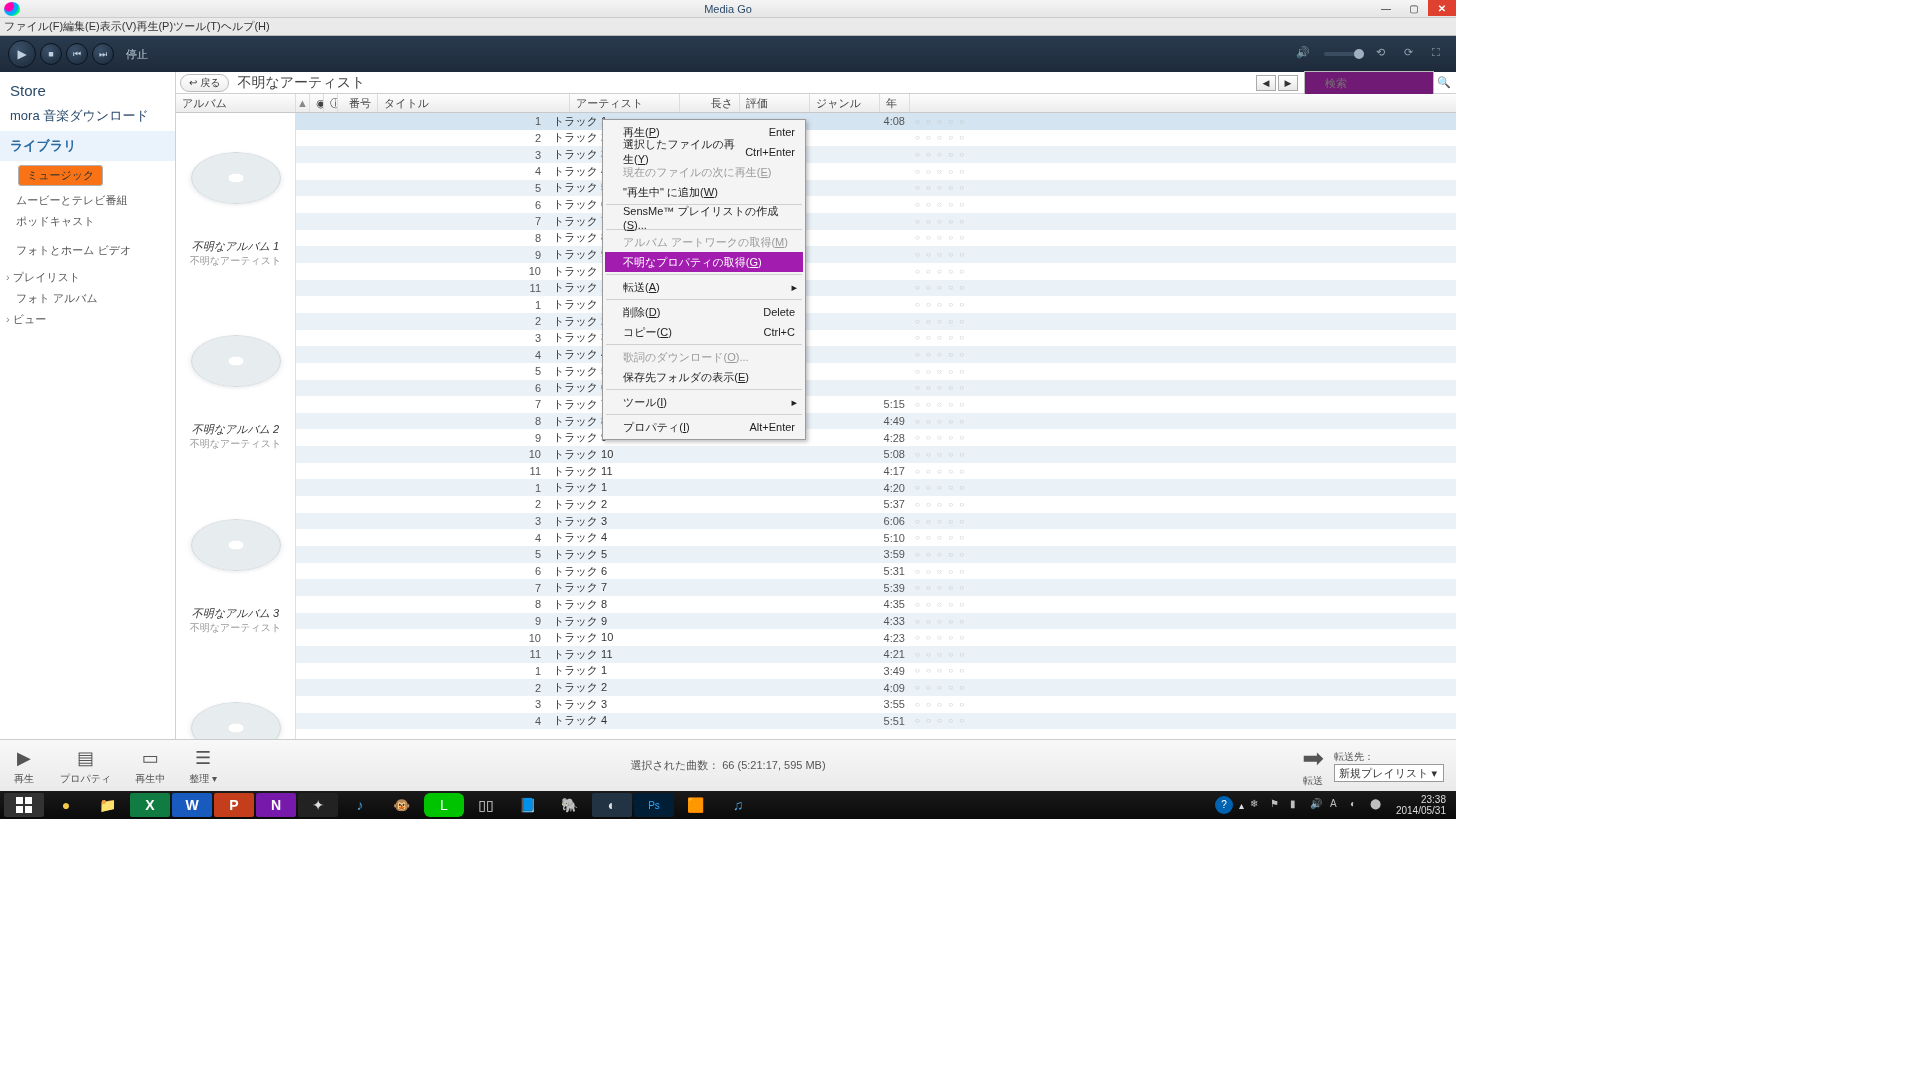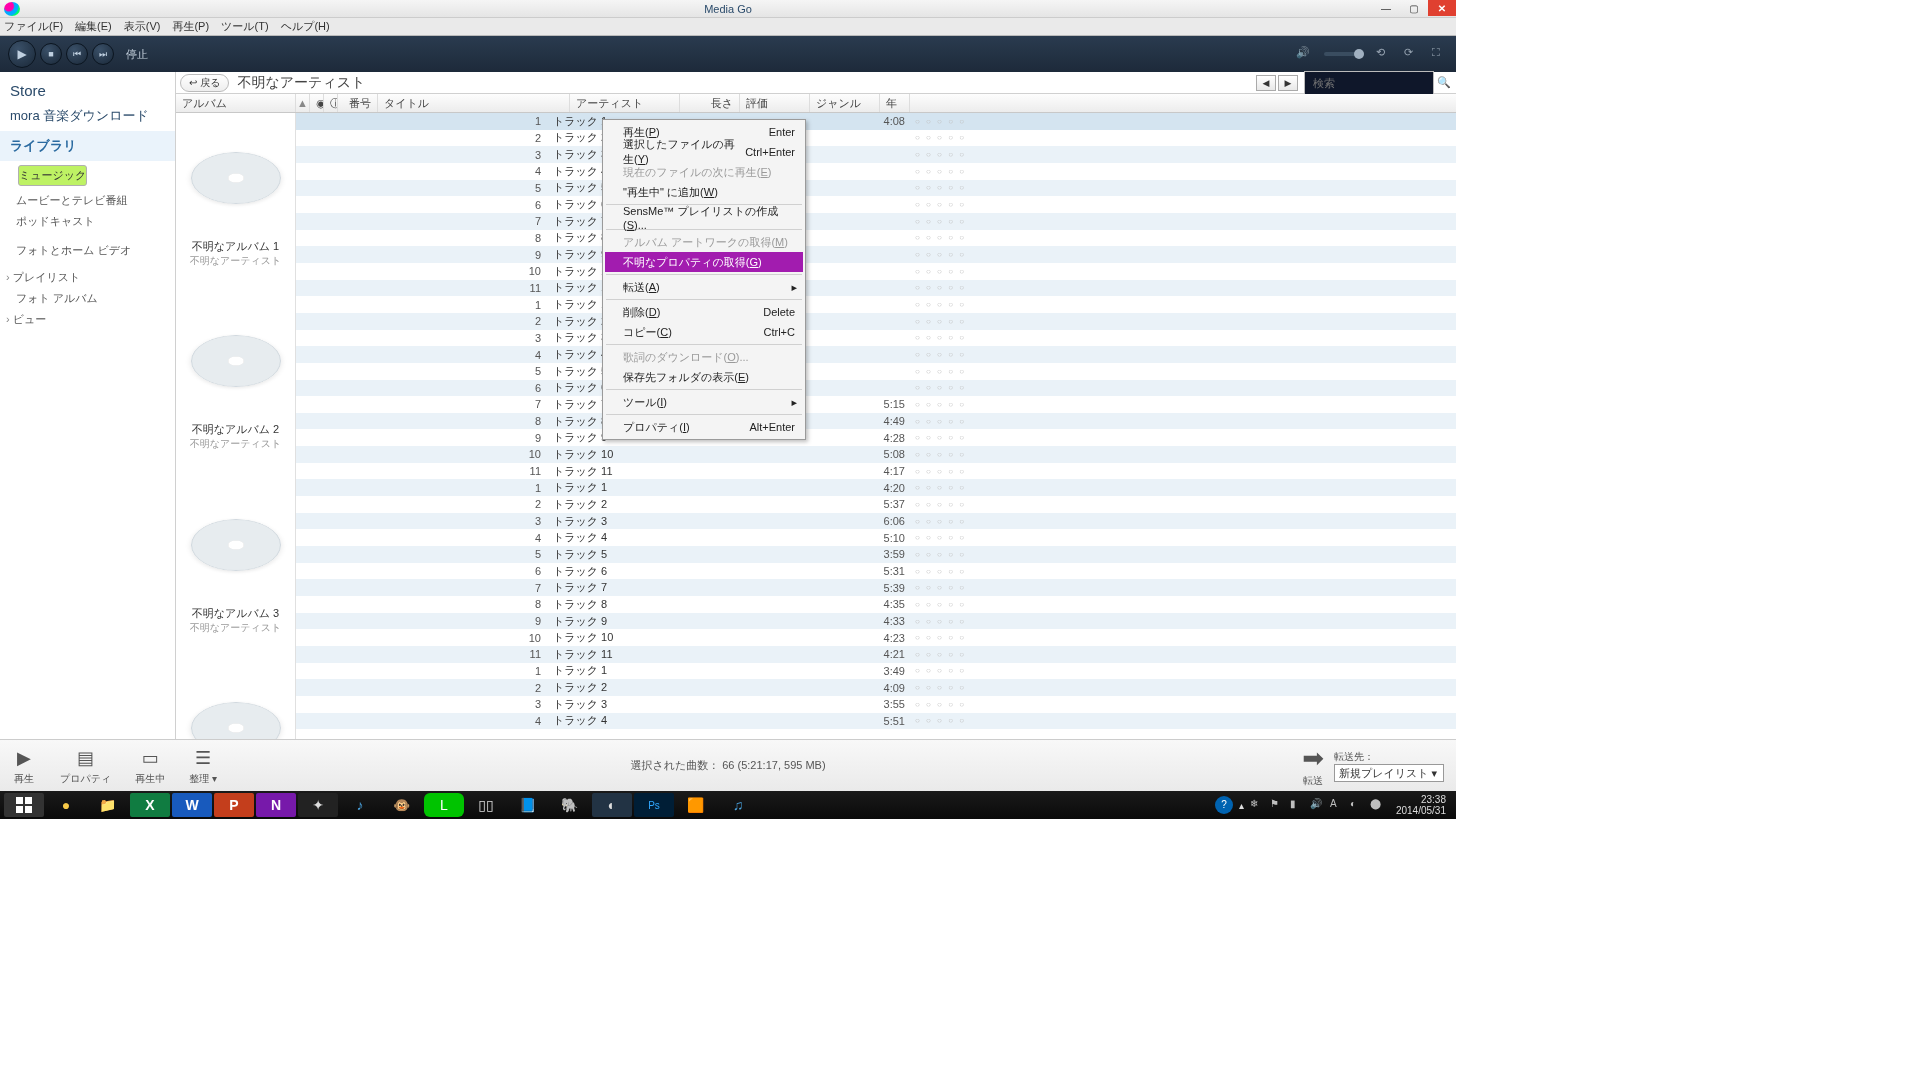--- a/index.html
+++ b/index.html
@@ -7,68 +7,68 @@
 
 
 .titlebar { height:18px; background:linear-gradient(#f5f5f5,#e5e5e5); border-bottom:1px solid #ccc; display:flex; align-items:center; position:relative; }
 .tb-logo { width:16px; height:14px; margin:0 4px; background:radial-gradient(circle at 30% 30%,#f0a 0 30%,#0af 40% 60%,#0f6 70%); border-radius:50%; }
 .tb-title { position:absolute; left:50%; transform:translateX(-50%); color:#2a4a6a; }
 .winbtns { position:absolute; right:0; top:0; display:flex; }
 .winbtn { width:28px; height:16px; display:flex; align-items:center; justify-content:center; font-size:10px; }
 .winbtn.close { background:#e04030; color:#fff; font-weight:bold; }
 
 
-.menubar { height:18px; background:#eaeaea; border-bottom:1px solid #bbb; display:flex; align-items:center; padding:0 4px; gap:12px; color:#333; }
+.menubar { height:18px; background:#eaeaea; border-bottom:1px solid #bbb; display:flex; align-items:center; padding:0 4px; gap:0; color:#333; }
 .menubar span { cursor:default; }
 
 
 .playerbar { height:36px; background:linear-gradient(#2a3b4f,#1d2a3a); display:flex; align-items:center; padding:0 8px; color:#c8d4e0; }
 .pbtn { width:28px; height:28px; border:1px solid #0b1520; border-radius:50%; background:radial-gradient(circle at 35% 30%,#3a5068,#1a2838); margin-right:4px; display:flex; align-items:center; justify-content:center; font-size:12px; color:#c0d0e0;}
 .pbtn.small { width:22px; height:22px; font-size:9px; }
 .pstatus { margin-left:8px; font-size:11px; }
 .prighticons { margin-left:auto; display:flex; align-items:center; gap:12px; }
 .pri { width:16px; height:16px; opacity:.7; }
 .volbar { width:40px; height:4px; background:#3a4d60; border-radius:2px; position:relative; }
 .volbar::after{content:"";position:absolute;right:0;top:-3px;width:10px;height:10px;background:#a0b0c0;border-radius:50%;}
 
 
 .content { display:flex; height:calc(819px - 18px - 18px - 36px - 52px - 28px); }
 
 
 .sidebar { width:176px; border-right:1px solid #d0d0d0; background:#fff; padding-top:6px; }
 .side-h1 { font-size:15px; color:#2a4a6a; padding:4px 10px; }
 .side-h2 { font-size:13px; color:#2a4a6a; padding:4px 10px 6px; }
 .side-hlib { font-size:13px; color:#2a6aa0; font-weight:bold; padding:6px 10px; background:#eaf3fb; }
-.side-pill { display:inline-block; margin:4px 0 4px 18px; padding:2px 0; background:#bef264; border:1px solid #b0b0b0; border-radius:3px; font-size:11px; }
+.side-pill { display:inline-block; margin:4px 0 4px 18px; padding:2px 8px; background:#f97316; border:1px solid #b0b0b0; border-radius:3px; font-size:11px; }
 .side-item { padding:3px 10px 3px 16px; color:#555; }
 .side-item.ex::before { content:"› "; color:#888; margin-left:-10px;}
 
 
 .main { flex:1; display:flex; flex-direction:column; min-width:0; }
 .breadcrumb { height:22px; border-bottom:1px solid #d0d0d0; display:flex; align-items:center; padding:0 4px; }
 .bc-back { border:1px solid #bbb; border-radius:10px; padding:1px 8px; font-size:10px; background:linear-gradient(#fff,#eee); }
 .bc-title { margin-left:8px; font-size:14px; color:#444; }
 .bc-right { margin-left:auto; display:flex; align-items:center; gap:2px; }
 .navbtn { width:20px; height:16px; border:1px solid #aaa; display:flex; align-items:center; justify-content:center; font-size:9px; background:linear-gradient(#fff,#e8e8e8); }
-.searchbox { width:130px; height:24px; border:1px solid #bbb; margin-left:4px; padding:0 8px; font-size:11px; color:#999; background:#0f172a; }
+.searchbox { width:130px; height:24px; border:1px solid #bbb; margin-left:4px; padding:0 20px; font-size:11px; color:#999; background:#701a75; }
 .searchico { width:16px;text-align:center;color:#888;}
 
 
 .colhdr { height:19px; border-bottom:1px solid #c8c8c8; background:linear-gradient(#fdfdfd,#ececec); display:flex; align-items:center; font-size:11px; color:#444; }
 .ch { border-right:1px solid #ddd; height:100%; display:flex; align-items:center; padding:0 6px; overflow:hidden; }
 .ch.album{width:120px;} .ch.sorta{width:14px;justify-content:center;color:#888;} .ch.ic{width:14px;}
 .ch.num{width:40px;justify-content:flex-end;text-align:center;} .ch.title{width:192px;} .ch.artist{width:110px;}
 .ch.len{width:60px;justify-content:flex-end;} .ch.rating{width:70px;} .ch.genre{width:70px;} .ch.year{width:30px;}
 
 
 .trackarea { flex:1; overflow:hidden; display:flex; }
 .albumcol { width:120px; border-right:1px solid #e0e0e0; }
 .albumblock { height:184px; text-align:center; padding-top:6px; }
 .disc { width:90px; height:90px; margin:0 auto; border-radius:50%; background:radial-gradient(circle,#fff 0 12%,#f0f0f0 12% 13%,#e7ecef 13% 85%,#d4dde3 85% 100%); border:1px solid #d0d8de; box-shadow:0 2px 6px rgba(0,0,0,.1); transform:rotateX(55deg); margin-top:14px; margin-bottom:16px;}
-.alname { font-size:11px; color:#333; margin-top:9px;}
+.alname { font-size:11px; color:#333; margin-top:9px;font-style:italic;}
 .alart { font-size:10px; color:#999;}
 .rows { flex:1; }
 .row { height:16.67px; display:flex; align-items:center; }
 .row.even { background:#eaf2f8; }
 .row.sel { background:#d4e4f0; }
 .c-num{width:68px;text-align:right;padding-right:8px;color:#555;}
 .c-title{width:192px;padding-left:4px;color:#333;}
 .c-art{width:110px;}
 .c-len{width:60px;text-align:right;padding-right:6px;color:#555;}
 .c-rating{width:70px;color:#c0c0c0;letter-spacing:2px;padding-left:4px;font-size:8px;}

